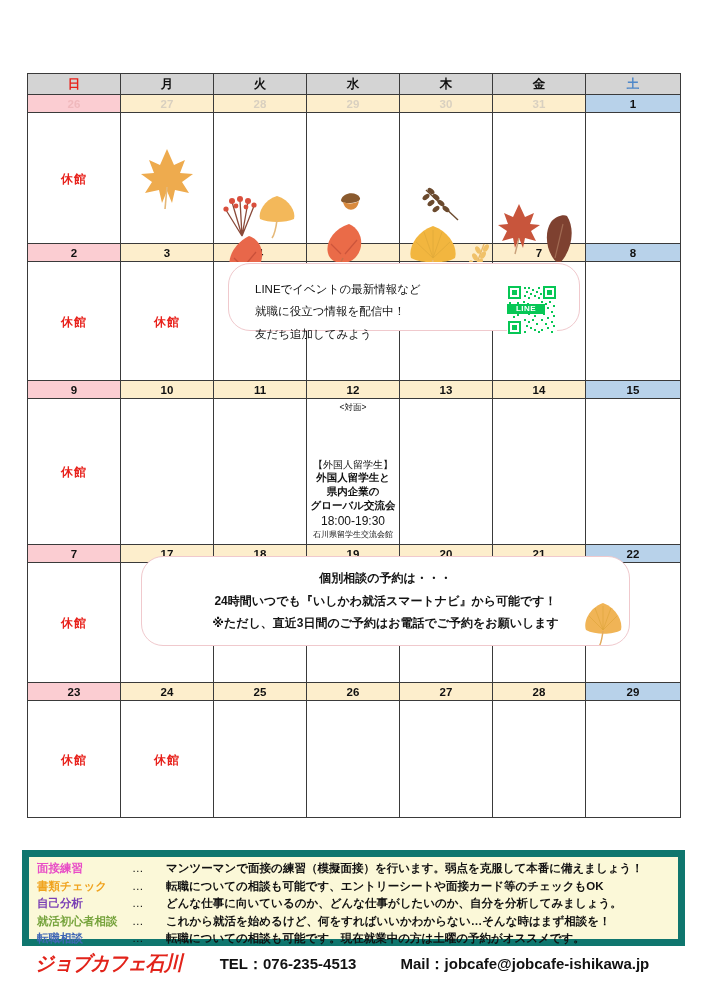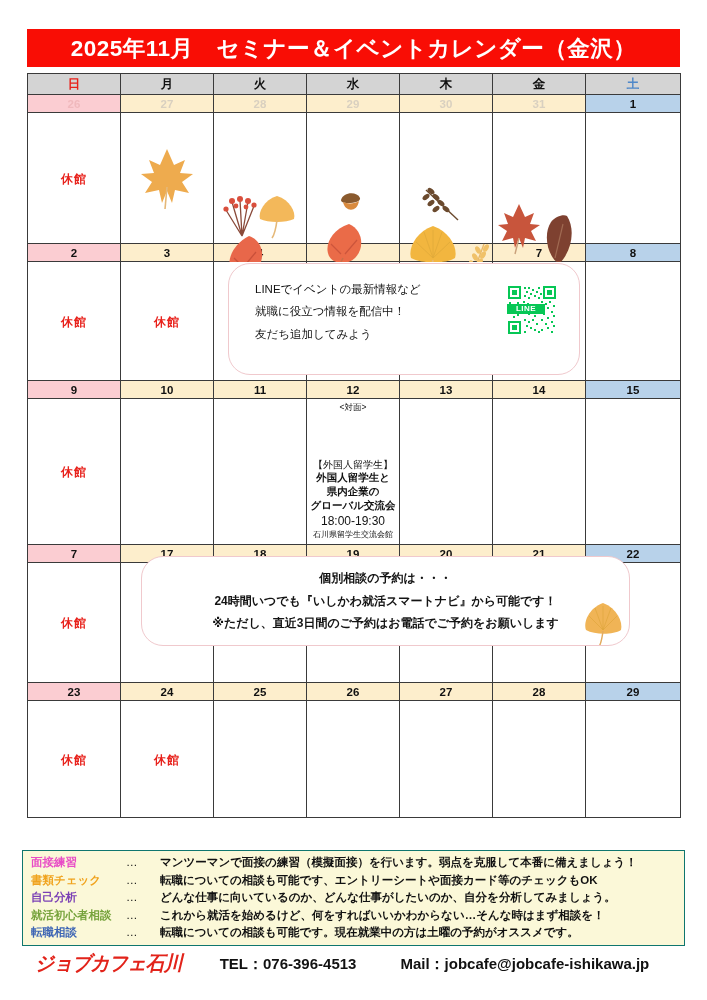--- a/index.html
+++ b/index.html
@@ -115,21 +115,21 @@
     z-index: 5;
   }
   .note-line {
     color: #131313;
     font-size: 11.5px;
     line-height: 1.95;
     white-space: nowrap;
   }
   #line-note {
     left: 228px; top: 263px;
-    width: 352px; height: 112px;
+    width: 352px; height: 68px;
     padding: 14px 0 0 26px;
   }
   #line-note .qr-wrap {
     position: absolute; right: 22px; top: 21px;
   }
   #consult-note {
     left: 141px; top: 556px;
     width: 489px; height: 90px;
     display: flex; flex-direction: column;
     align-items: center; justify-content: center;
@@ -160,21 +160,21 @@
   .footer-banner .fb-text {
     color: #ffffff; font-size: 14px; font-weight: bold; white-space: nowrap;
   }
   .footer-banner .fb-big { font-size: 19px; font-weight: bold; }
 
   .legend-box {
     position: absolute;
     left: 22px; top: 850px;
     width: 663px; height: 96px;
     background: #fbf8d8;
-    border: 1px solid #0f766e;
+    border: 7px solid #0f766e;
     padding: 4px 0 0 8px;
   }
   .legend-row {
     display: flex; align-items: baseline;
     height: 17.5px;
     white-space: nowrap;
   }
   .legend-tag {
     width: 95px;
     font-size: 11.5px;
@@ -209,23 +209,20 @@
   }
   .contact-mail {
     font-size: 15px; font-weight: bold; color: #111; margin-left: 44px;
   }
 </style>
 </head>
 <body>
 
 <div id="page">
 
-  <div class="title-banner">
-    <span class="title-text">2025年11月　セミナー＆イベントカレンダー（金沢）</span>
-  </div>
 
   <table class="cal">
     <colgroup>
       <col class="c-sun">
         <col class="c-wd">
         <col class="c-wd">
         <col class="c-wd">
         <col class="c-wd">
         <col class="c-wd">
         <col class="c-sat">
@@ -566,17 +563,17 @@
     </div>
     <div class="legend-row">
       <span class="legend-tag" style="color:#3f66b5">転職相談</span>
       <span class="legend-dots">…</span>
       <span class="legend-desc">転職についての相談も可能です。現在就業中の方は土曜の予約がオススメです。</span>
     </div>
   </div>
 
   <div class="contact-bar">
     <span class="logo-text">ジョブカフェ石川</span>
-    <span class="contact-tel">TEL：076-396-4513</span>
+    <span class="contact-tel">TEL：076-235-4513</span>
     <span class="contact-mail">Mail：jobcafe@jobcafe-ishikawa.jp</span>
   </div>
 
 </div>
 
 </body></html>

